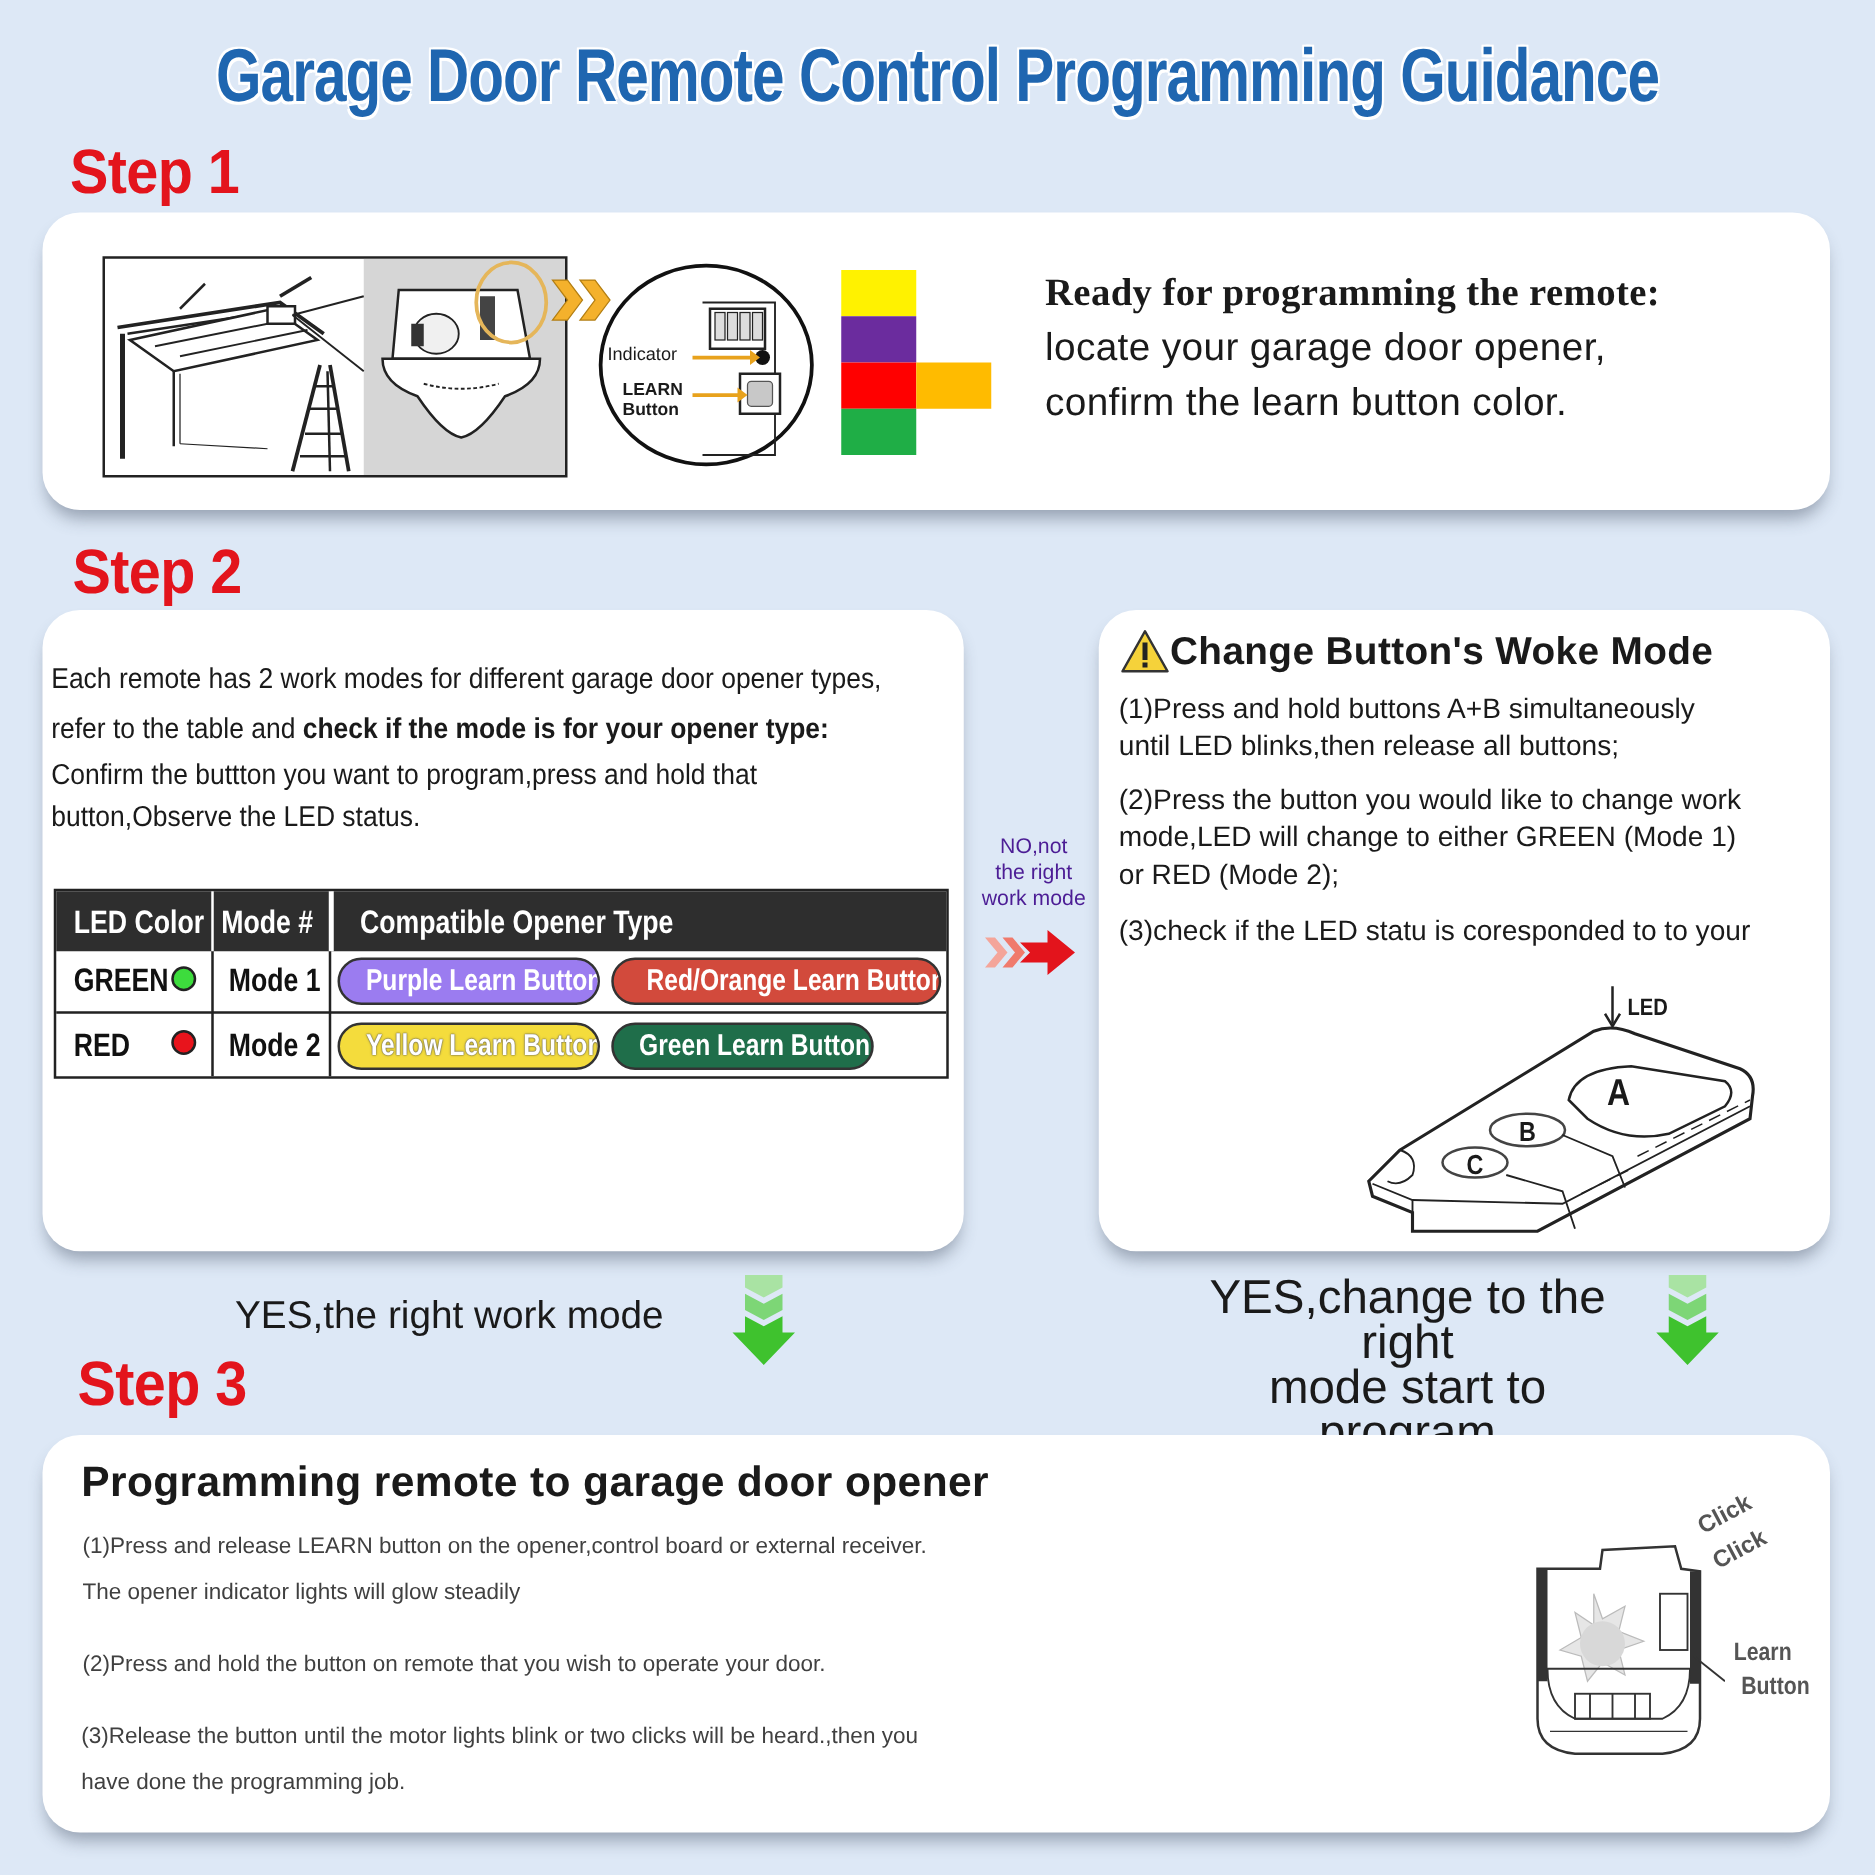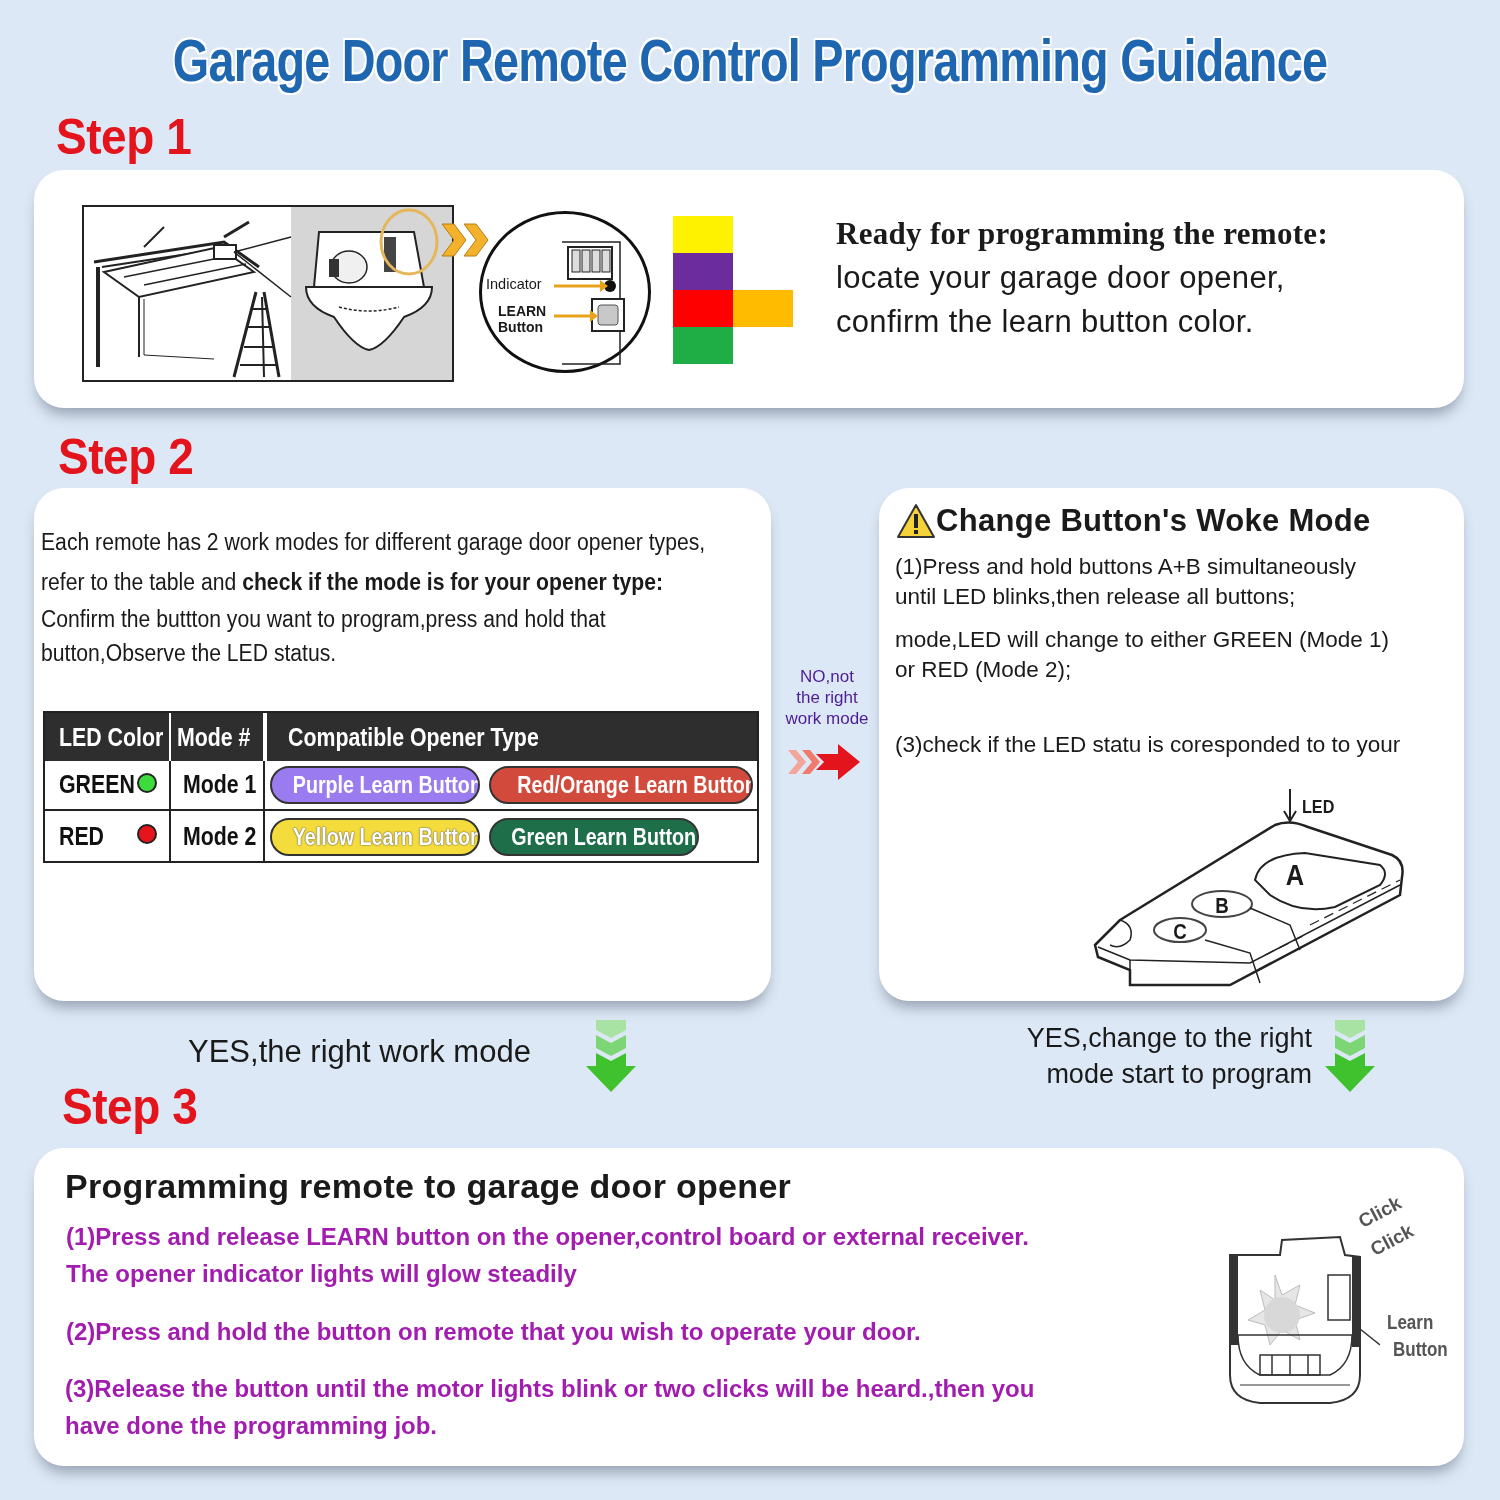--- a/index.html
+++ b/index.html
@@ -69,25 +69,25 @@
   }
   .pill span { display: inline-block; transform: scaleX(0.82); }
   .led-dot { position: absolute; width: 20px; height: 20px; border-radius: 50%; border: 2px solid #222; }
 
   .no-text { left: 772px; top: 666px; width: 110px; text-align: center; color: #4c1d95; font-size: 17px; line-height: 21px; }
 
   .s2r-title { left: 896px; top: 503px; font-weight: 700; font-size: 31px; letter-spacing: 0.3px; display: flex; align-items: center; }
   .s2r-body { left: 895px; width: 570px; font-size: 22.5px; line-height: 30px; color: #1a1a1a; }
 
   .yes-left { left: 188px; top: 1034px; font-size: 31px; color: #1a1a1a; }
-  .yes-right { left: 940px; top: 1020px; width: 372px; text-align: right; font-size: 27px; line-height: 36px; color: #1a1a1a; }
+  .yes-right { left: 940px; top: 1020px; width: 372px; text-align: center; font-size: 38px; line-height: 36px; color: #1a1a1a; }
 
   
   .s3-title { left: 65px; top: 1167px; font-weight: 700; font-size: 34px; letter-spacing: 0.3px; }
-  .s3-body { left: 66px; width: 1110px; font-size: 24px; line-height: 37px; color: #a21caf; font-weight: bold; }
+  .s3-body { left: 66px; width: 1110px; font-size: 18px; line-height: 37px; color: #404040; }
 </style>
 </head>
 <body>
 
 <div class="abs main-title">Garage Door Remote Control Programming Guidance</div>
 
 <div class="abs step-label" style="left:56px; top:108px;">Step 1</div>
 
 <div class="abs card" style="left:34px; top:170px; width:1430px; height:238px;"></div>
 
@@ -219,20 +219,21 @@
     <rect x="18" y="11" width="4" height="14" fill="#222"></rect>
     <rect x="18" y="27" width="4" height="4" fill="#222"></rect>
   </svg>
   <span>Change Button's Woke Mode</span>
 </div>
 <div class="abs s2r-body" style="top:552px;">
   <div>(1)Press and hold buttons A+B simultaneously</div>
   <div>until LED blinks,then release all buttons;</div>
 </div>
 <div class="abs s2r-body" style="top:625px;">
+  <div>(2)Press the button you would like to change work</div>
   <div>mode,LED will change to either GREEN (Mode 1)</div>
   <div>or RED (Mode 2);</div>
 </div>
 <div class="abs s2r-body" style="top:730px;">
   <div>(3)check if the LED statu is coresponded to to your</div>
 </div>
 
 <svg class="abs" style="left:1090px; top:785px;" width="320" height="215" viewBox="0 0 320 215">
   <line x1="200" y1="4" x2="200" y2="34" stroke="#222" stroke-width="2"></line>
   <polyline points="194,26 200,36 206,26" fill="none" stroke="#222" stroke-width="2"></polyline>

